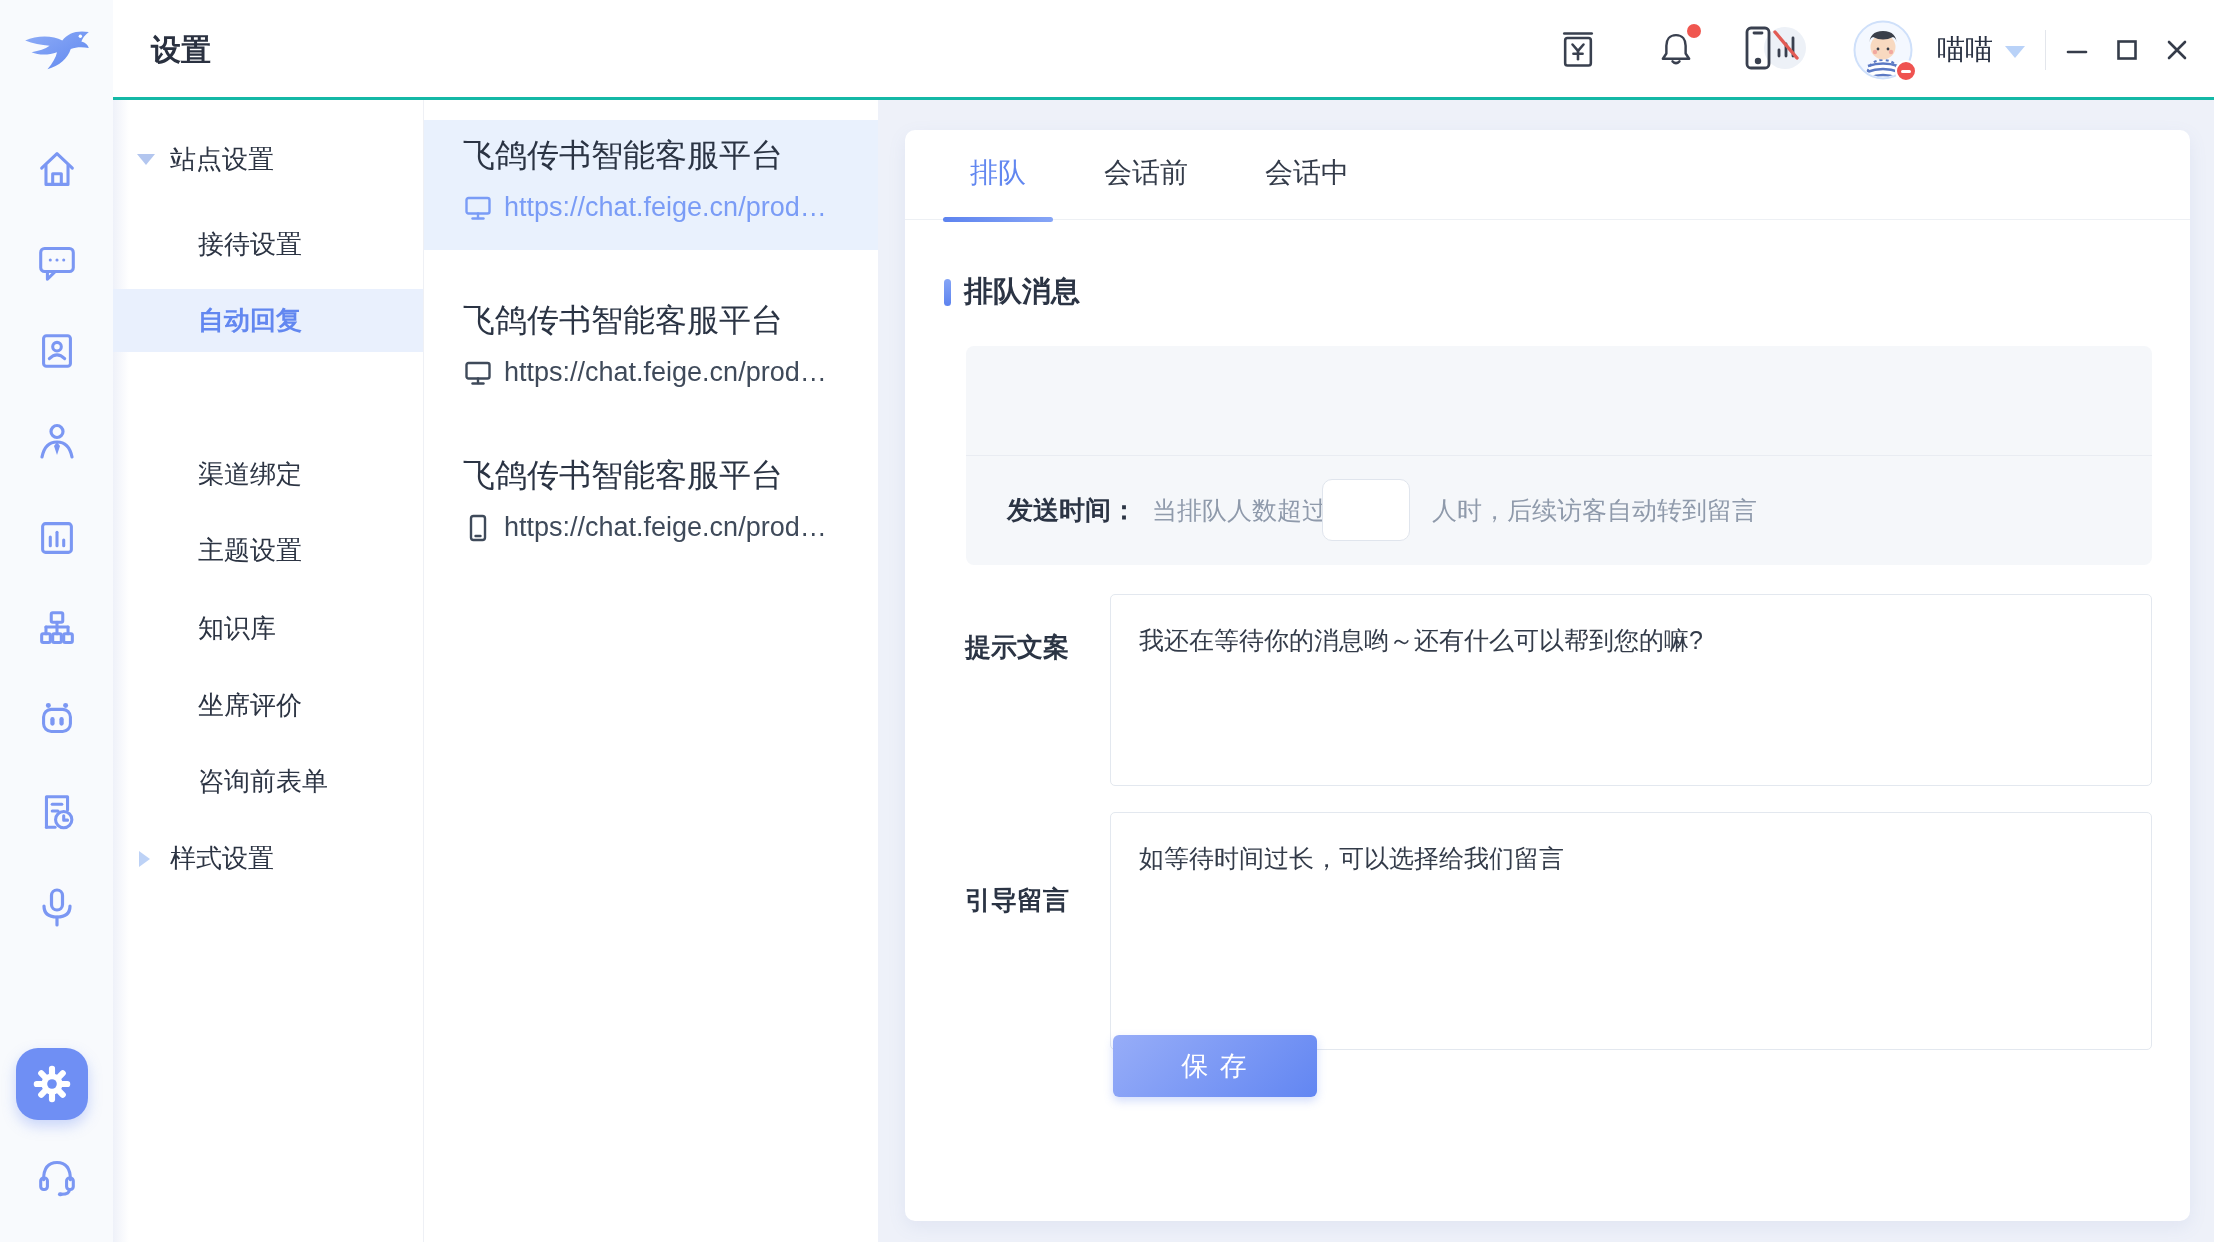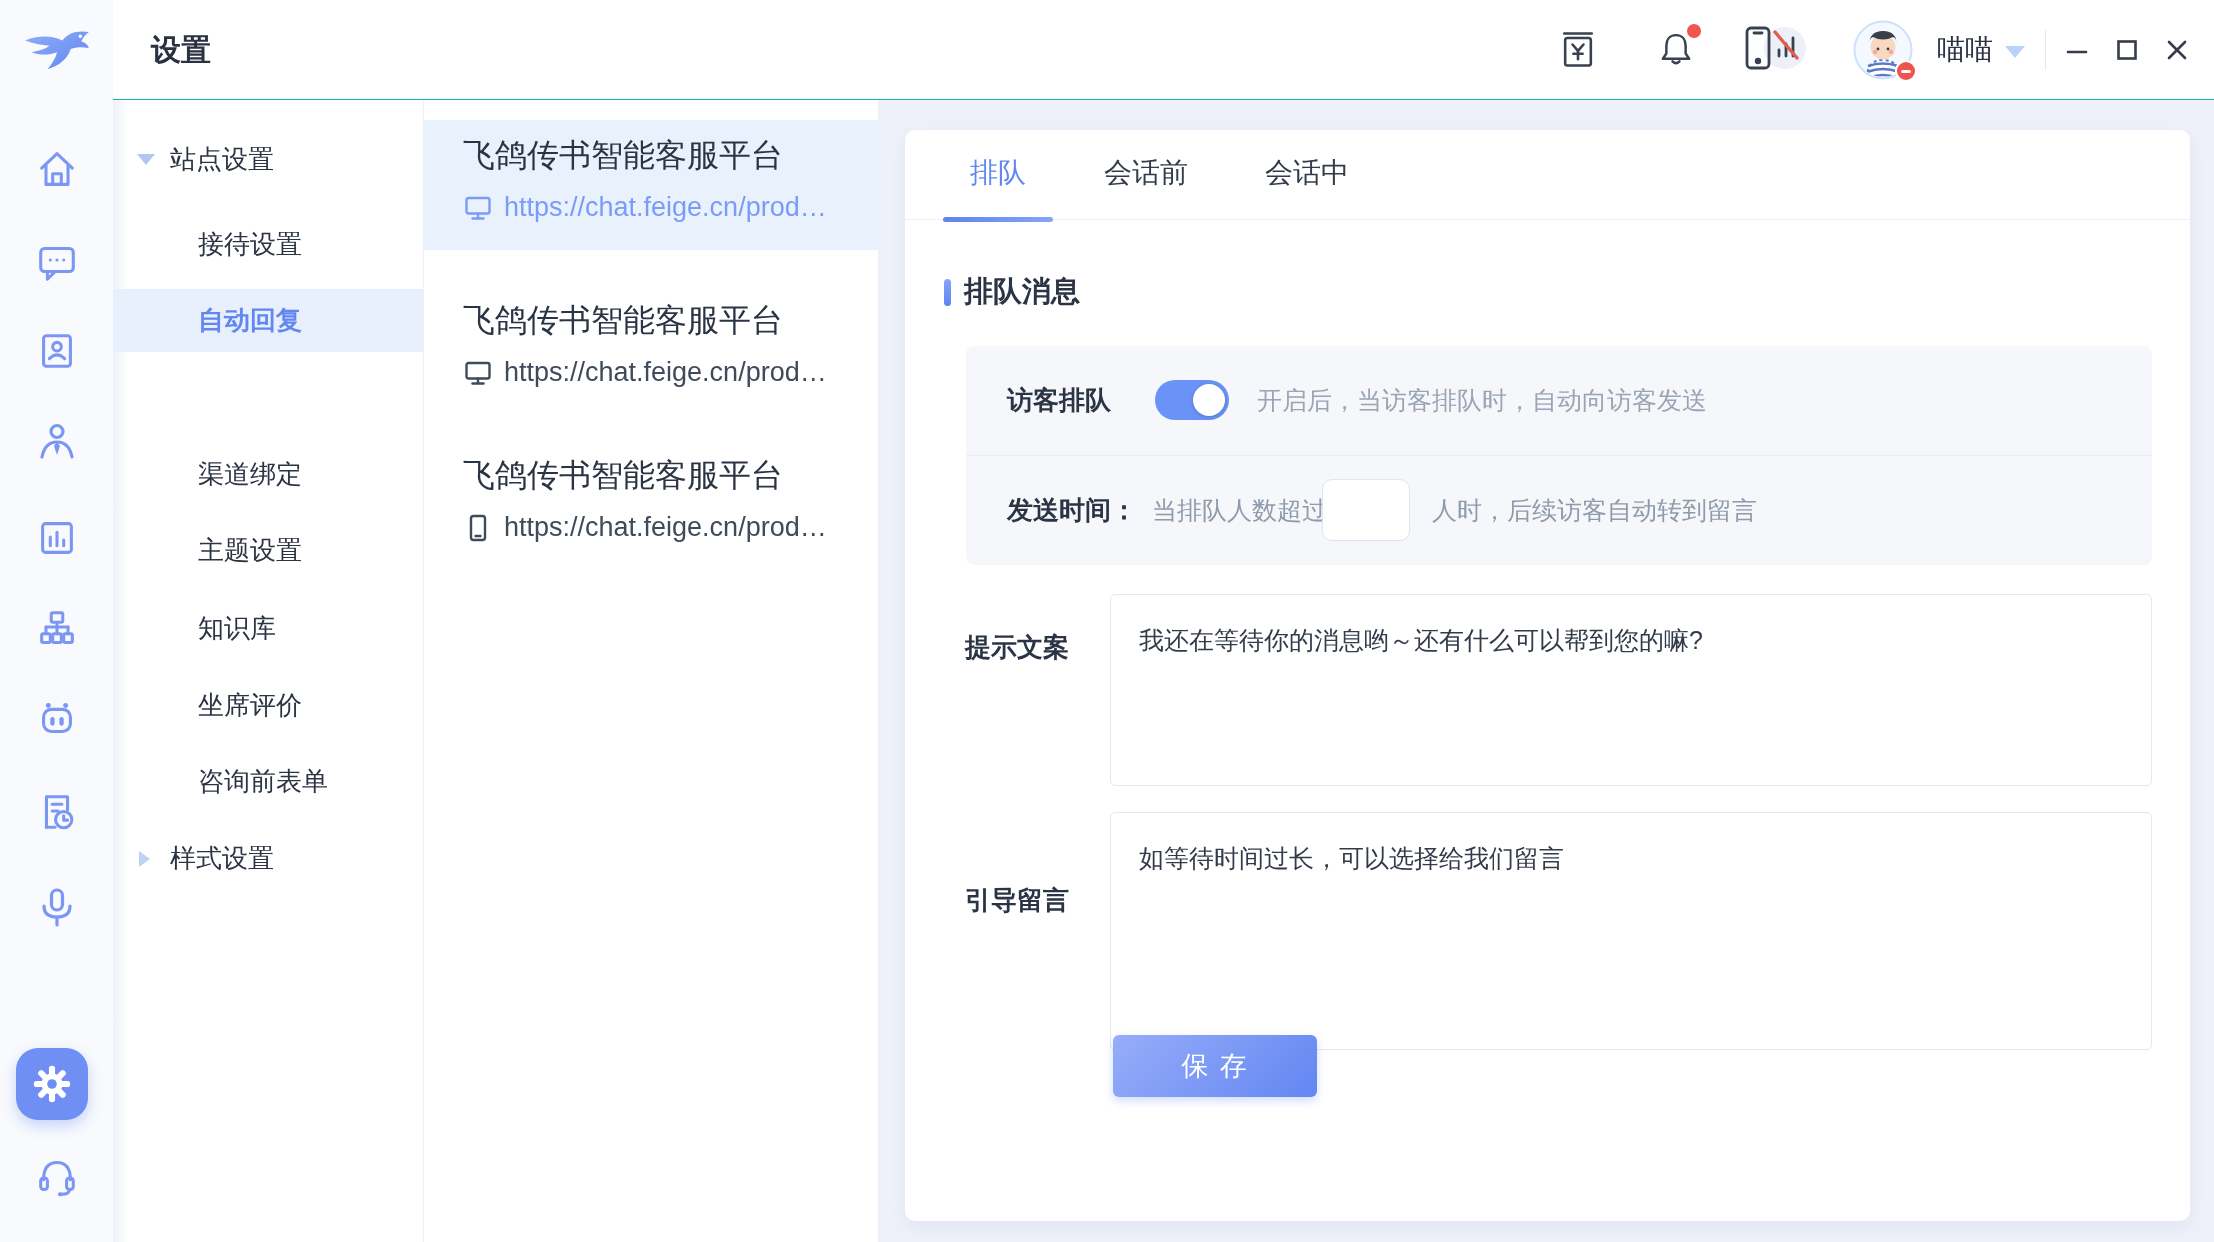--- a/index.html
+++ b/index.html
@@ -7,21 +7,21 @@
   #app{position:relative;width:2214px;height:1242px;background:#fff;overflow:hidden;}
 
   
   .rail{position:absolute;left:0;top:0;width:113px;height:1242px;background:#f8fafd;}
   .rail-logo{position:absolute;left:22px;top:22px;width:70px;height:54px;}
   .rail-ic{position:absolute;left:33px;width:48px;height:48px;display:flex;align-items:center;justify-content:center;cursor:pointer;}
   .rail-ic svg{stroke:#7b97f3;fill:none;stroke-width:3.2;stroke-linecap:round;stroke-linejoin:round;}
   .gear-btn{position:absolute;left:16px;top:1048px;width:72px;height:72px;border-radius:22px;background:#6f8ff4;display:flex;align-items:center;justify-content:center;box-shadow:0 6px 14px rgba(111,143,244,.35);}
 
   
-  .topbar{position:absolute;left:113px;top:0;width:2101px;height:100px;background:#fff;border-bottom:1px solid #14b8a6;}
+  .topbar{position:absolute;left:113px;top:0;width:2101px;height:100px;background:#fff;border-bottom:3px solid #14b8a6;}
   .tb-title{position:absolute;left:38px;top:0;height:100px;line-height:100px;font-size:30px;font-weight:bold;color:#2a3140;}
   .tb-ic{position:absolute;top:26px;width:46px;height:48px;display:flex;align-items:center;justify-content:center;cursor:pointer;}
   .tb-ic svg{stroke:#39404f;fill:none;stroke-width:2.8;stroke-linecap:round;stroke-linejoin:round;}
   .bell-dot{position:absolute;right:-2px;top:-2px;width:14px;height:14px;border-radius:50%;background:#f0564f;}
   .phone-wrap{position:absolute;left:1624px;top:24px;width:72px;height:52px;}
   .avatar{position:absolute;left:1740px;top:20px;width:60px;height:60px;cursor:pointer;}
   .tb-name{position:absolute;left:1824px;top:0;height:100px;line-height:100px;font-size:28px;color:#2b3344;cursor:pointer;}
   .tb-caret{position:absolute;left:1892px;top:46px;width:0;height:0;border-left:10px solid transparent;border-right:10px solid transparent;border-top:12px solid #b9d2f8;cursor:pointer;}
   .tb-sep{position:absolute;left:1932px;top:30px;width:1px;height:40px;background:#e3e6ec;}
   .win-ic{position:absolute;top:34px;width:32px;height:32px;display:flex;align-items:center;justify-content:center;cursor:pointer;}
@@ -354,27 +354,20 @@
         <div class="tab" style="left:196px;width:90px">会话前</div>
         <div class="tab" style="left:357px;width:90px">会话中</div>
       </div>
 
       <div class="sec-head">
         <div class="sec-marker"></div>
         <div class="sec-title">排队消息</div>
       </div>
 
       <div class="panel">
-        <div class="panel-row" style="top:0">
-          <div class="p-label">访客排队</div>
-          <div class="toggle">
-              <div class="knob"></div>
-            </div>
-          <div class="p-hint">开启后，当访客排队时，自动向访客发送</div>
-        </div>
         <div class="panel-div"></div>
         <div class="panel-row" style="top:110px">
           <div class="p-label">发送时间：</div>
           <div class="st-before">当排队人数超过</div>
           <input class="st-input" value="" style="">
           <div class="st-after">人时，后续访客自动转到留言</div>
         </div>
       </div>
 
       <div class="fld-label" style="top:500px">提示文案</div>

